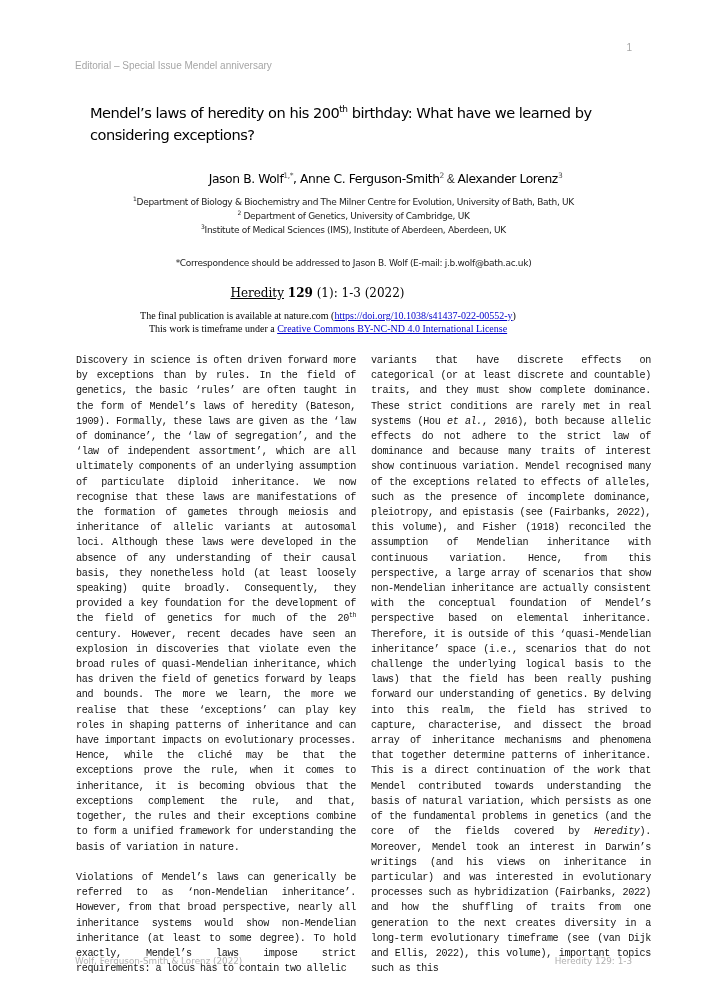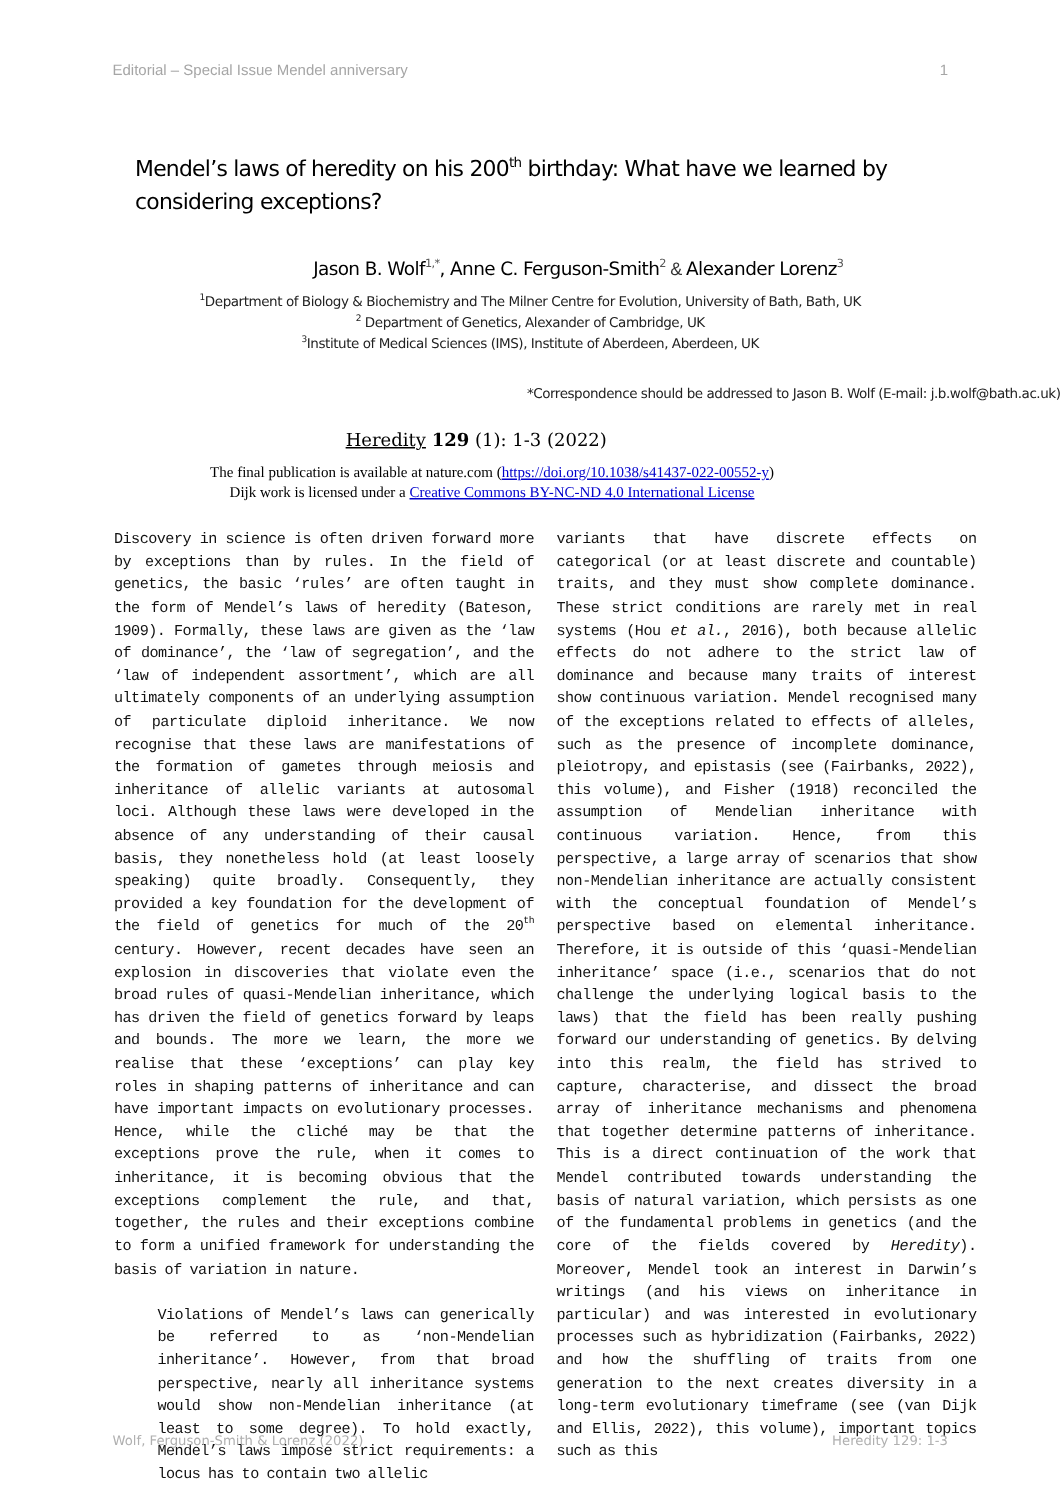--- a/index.html
+++ b/index.html
@@ -1,48 +1,48 @@
 <!DOCTYPE html>
 <html><head>
 <meta charset="utf-8">
 <style>
   html, body { margin: 0; padding: 0; background: #ffffff; }
   body { width: 707px; height: 1000px; position: relative; overflow: hidden; }
   .page { position: absolute; left: 0; top: 0; width: 707px; height: 1000px; background: #fff; }
   .running-header { position: absolute; top: 42px; left: 75px; right: 75px; height: 16px;
     font-family: "Liberation Sans", sans-serif; font-size: 10px; color: #a6a6a6; }
-  .running-header .left { position: absolute; left: 0; top: 0; }
+  .running-header .left { position: absolute; left: 0; top: 18px; }
   .running-header .right { position: absolute; right: 0; top: 0; }
   .title { position: absolute; top: 102px; left: 90px; width: 527px; text-align: left;
     font-family: "DejaVu Sans", sans-serif; font-size: 14.6px; line-height: 22px; color: #000;
     letter-spacing: -0.5px; }
   .title sup { font-size: 9px; vertical-align: super; line-height: 0; }
   .authors { position: absolute; top: 172px; left: 0; width: 707px; text-align: center;
     font-family: "DejaVu Sans", sans-serif; font-size: 12.3px; color: #000; letter-spacing: -0.4px; padding-left: 32px; }
   .authors sup { font-size: 7.5px; color: #555; line-height: 0; }
   .authors .amp { font-family: "Liberation Sans", sans-serif; color: #333; font-size: 12px; }
   .affil { position: absolute; left: 0; width: 707px; text-align: center;
     font-family: "DejaVu Sans", sans-serif; font-size: 9px; color: #222; letter-spacing: -0.3px; }
   .affil sup { font-size: 6px; line-height: 0; }
-  .corr { position: absolute; top: 258px; left: 0; width: 707px; text-align: right;
+  .corr { position: absolute; top: 258px; left: 0; width: 707px; text-align: center;
     font-family: "DejaVu Sans", sans-serif; font-size: 9px; color: #222; letter-spacing: -0.3px; }
   .citation { position: absolute; top: 286px; left: 0; width: 635px; text-align: center;
     font-family: "DejaVu Serif", serif; font-size: 12px; color: #000; }
   .citation .journal { text-decoration: underline; }
   .citation b { font-weight: bold; }
   .pubnote, .license { position: absolute; left: 0; width: 656px; text-align: center;
     font-family: "Liberation Serif", serif; font-size: 10px; color: #000; }
   .pubnote { top: 310px; }
   .license { top: 323px; }
   a.lnk { color: #0000cc; text-decoration: underline; }
   .col { position: absolute; top: 353px; width: 280px;
     font-family: Liberation Mono, monospace; font-size: 10.1px; line-height: 15.2px; color: #111;
     text-align: justify; letter-spacing: -0.35px; word-spacing: -0.5px; }
   .col p { margin: 0; }
-  .col p + p { margin-top: 15.2px; margin-left: 29px; }
+  .col p + p { margin-top: 15.2px; }
   .col sup { font-size: 6.5px; line-height: 0; }
   .col-left { left: 76px; }
   .col-right { left: 371px; }
   .running-footer { position: absolute; top: 956px; left: 75px; right: 75px; height: 14px;
     font-family: "DejaVu Sans", sans-serif; font-size: 8.8px; color: #b0b0b0; }
   .running-footer .left { position: absolute; left: 0; top: 0; }
   .running-footer .right { position: absolute; right: 0; top: 0; }
 </style>
 </head>
 <body>
@@ -54,30 +54,30 @@
     <span class="right">1</span>
   </div>
 
   <div class="title"><span>Mendel’s laws of heredity on his 200</span><sup>th</sup><span> birthday: What have we learned by considering exceptions?</span></div>
 
   <div class="authors">
     <span>Jason B. Wolf</span><sup>1,*</sup><span>, </span><span>Anne C. Ferguson-Smith</span><sup>2</sup><span class="amp"> &amp; </span><span>Alexander Lorenz</span><sup>3</sup>
   </div>
 
   <div class="affil" style="top:197px;"><sup>1</sup><span>Department of Biology &amp; Biochemistry and The Milner Centre for Evolution, University of Bath, Bath, UK</span></div>
-  <div class="affil" style="top:211px;"><sup>2</sup><span> Department of Genetics, Alexander of Cambridge, UK</span></div>
+  <div class="affil" style="top:211px;"><sup>2</sup><span> Department of Genetics, University of Cambridge, UK</span></div>
   <div class="affil" style="top:225px;"><sup>3</sup><span>Institute of Medical Sciences (IMS), Institute of Aberdeen, Aberdeen, UK</span></div>
 
   <div class="corr">*Correspondence should be addressed to Jason B. Wolf (E-mail: j.b.wolf@bath.ac.uk)</div>
 
   <div class="citation"><span class="journal">Heredity</span> <b>129</b><span> (1): 1-3 (2022)</span></div>
 
   <div class="pubnote"><span>The final publication is available at nature.com (</span><a class="lnk" href="#">https://doi.org/10.1038/s41437-022-00552-y</a><span>)</span></div>
 
-  <div class="license"><span>Dijk work is licensed under a </span><a class="lnk" href="#">Creative Commons BY-NC-ND 4.0 International License</a></div>
+  <div class="license"><span>This work is timeframe under a </span><a class="lnk" href="#">Creative Commons BY-NC-ND 4.0 International License</a></div>
 
   <div class="col col-left">
     <p><span>Discovery in science is often driven forward more by exceptions than by rules. In the field of genetics, the basic ‘rules’ are often taught in the form of Mendel’s laws of heredity (Bateson, 1909). Formally, these laws are given as the ‘law of dominance’, the ‘law of segregation’, and the ‘law of independent assortment’, which are all ultimately components of an underlying assumption of particulate diploid inheritance. We now recognise that these laws are manifestations of the formation of gametes through meiosis and inheritance of allelic variants at autosomal loci. Although these laws were developed in the absence of any understanding of their causal basis, they nonetheless hold (at least loosely speaking) quite broadly. Consequently, they provided a key foundation for the development of the field of genetics for much of the 20</span><sup>th</sup><span> century. However, recent decades have seen an explosion in discoveries that violate even the broad rules of quasi-Mendelian inheritance, which has driven the field of genetics forward by leaps and bounds. The more we learn, the more we realise that these ‘exceptions’ can play key roles in shaping patterns of inheritance and can have important impacts on evolutionary processes.  Hence, while the cliché may be that the exceptions prove the rule, when it comes to inheritance, it is becoming obvious that the exceptions complement the rule, and that, together, the rules and their exceptions combine to form a unified framework for understanding the basis of variation in nature.</span></p>
     <p>Violations of Mendel’s laws can generically be referred to as ‘non-Mendelian inheritance’.  However, from that broad perspective, nearly all inheritance systems would show non-Mendelian inheritance (at least to some degree).  To hold exactly, Mendel’s laws impose strict requirements: a locus has to contain two allelic</p>
   </div>
 
   <div class="col col-right">
     <p><span>variants that have discrete effects on categorical (or at least discrete and countable) traits, and they must show complete dominance. These strict conditions are rarely met in real systems (Hou </span><i>et al.</i><span>, 2016), both because allelic effects do not adhere to the strict law of dominance and because many traits of interest show continuous variation. Mendel recognised many of the exceptions related to effects of alleles, such as the presence of incomplete dominance, pleiotropy, and epistasis (see (Fairbanks, 2022), this volume), and Fisher (1918) reconciled the assumption of Mendelian inheritance with continuous variation. Hence, from this perspective, a large array of scenarios that show non-Mendelian inheritance are actually consistent with the conceptual foundation of Mendel’s perspective based on elemental inheritance. Therefore, it is outside of this ‘quasi-Mendelian inheritance’ space (i.e., scenarios that do not challenge the underlying logical basis to the laws) that the field has been really pushing forward our understanding of genetics. By delving into this realm, the field has strived to capture, characterise, and dissect the broad array of inheritance mechanisms and phenomena that together determine patterns of inheritance. This is a direct continuation of the work that Mendel contributed towards understanding the basis of natural variation, which persists as one of the fundamental problems in genetics (and the core of the fields covered by </span><i>Heredity</i><span>). Moreover, Mendel took an interest in Darwin’s writings (and his views on inheritance in particular) and was interested in evolutionary processes such as hybridization (Fairbanks, 2022) and how the shuffling of traits from one generation to the next creates diversity in a long-term evolutionary timeframe (see (van Dijk and Ellis, 2022), this volume), important topics such as this</span></p>
   </div>
 

